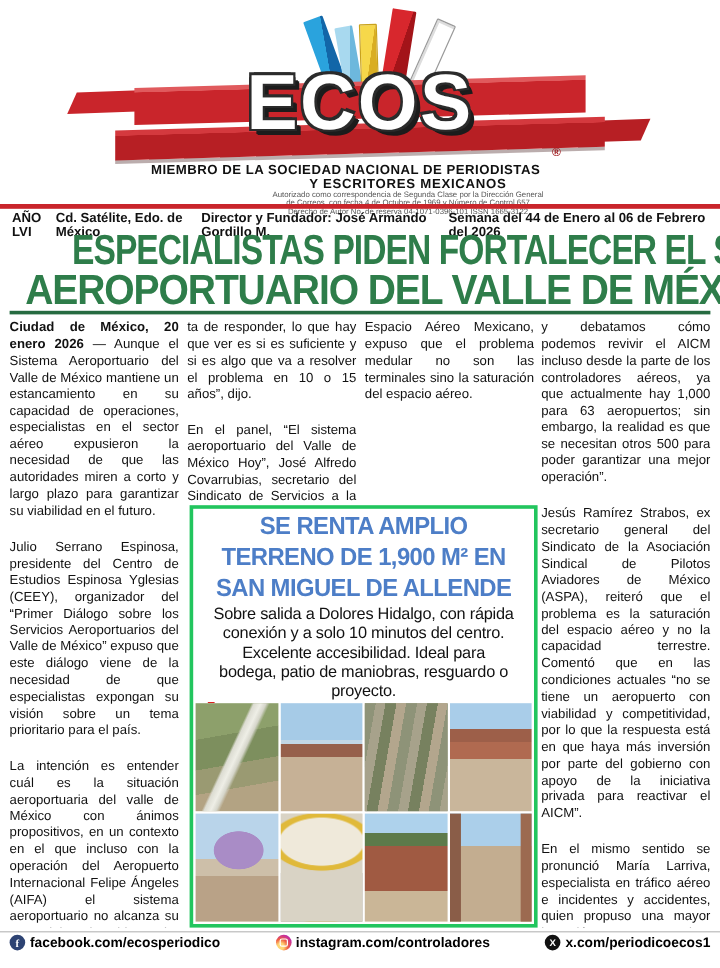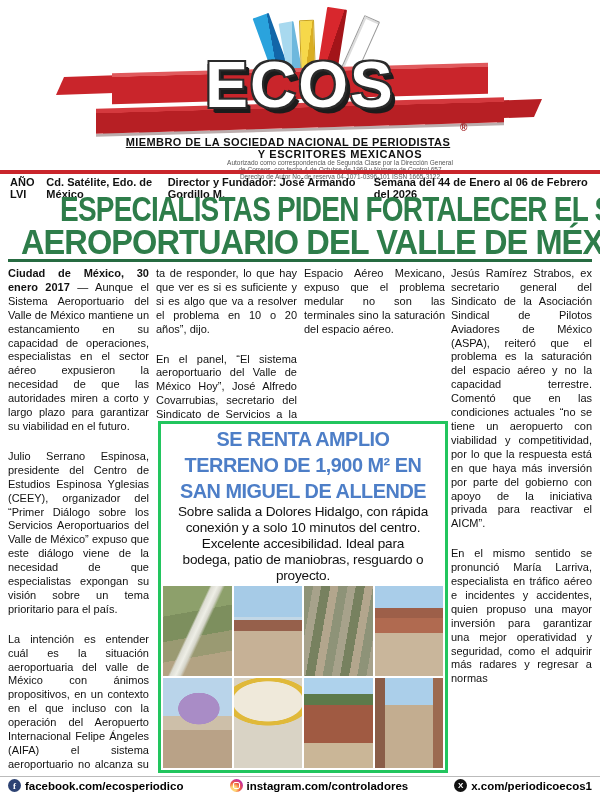--- a/index.html
+++ b/index.html
@@ -24,21 +24,21 @@
   .bar-wing-l  { position:absolute; left:60px; top:76px; width:58px; height:18px; background:#c9252b; transform:skew(-24deg,-2deg); }
   .bar-wing-r  { position:absolute; right:62px; top:100px; width:58px; height:18px; background:#b71f24; transform:skew(-24deg,-2deg); }
   .logo-word {
     position:absolute; top:48px; left:0; width:600px; text-align:center;
     font-size:64px; font-weight:bold; letter-spacing:2px; color:#ffffff;
     text-shadow:-2px -2px 0 #2b2b2b, 2px -2px 0 #2b2b2b, -2px 2px 0 #2b2b2b,
                  2px 2px 0 #2b2b2b, 4px 4px 0 #1c1c1c, 5px 5px 0 #1c1c1c;
     transform:scaleY(1.02);
   }
   .logo-reg { position:absolute; top:122px; left:460px; font-size:10px; font-weight:bold; color:#9c1216; }
-  .org-line1 { position:absolute; top:136px; width:496px; text-align:center; font-size:11px; font-weight:bold; color:#111; letter-spacing:.4px;text-decoration:underline; }
+  .org-line1 { position:absolute; top:136px; width:496px; text-align:center; font-size:11px; font-weight:bold; color:#111; letter-spacing:.4px; }
   .org-line2 { position:absolute; top:148px; width:600px; text-align:center; font-size:11px; font-weight:bold; color:#111; letter-spacing:.6px; }
   .legal { position:absolute; top:159px; width:600px; text-align:center; font-size:6.5px; line-height:7px; color:#555; }
 
   
   .rule-red { position:absolute; top:170px; left:0; width:600px; height:4px; background:#c9252b; }
   .infobar {
     position:absolute; top:176px; left:0; width:600px; padding:0 10px;
     display:flex; justify-content:space-between; align-items:center;
     font-size:11px; font-weight:bold; color:#111;
   }
@@ -141,32 +141,33 @@
     <span>Semana del 44 de Enero al 06 de Febrero del 2026</span>
   </div>
 
   <div class="headline">
     <div class="hl1">ESPECIALISTAS PIDEN FORTALECER EL SISTEMA</div>
     <div class="hl2">AEROPORTUARIO DEL VALLE DE MÉXICO</div>
   </div>
   <div class="rule-green"></div>
 
   <div class="col col1">
-    <p><b>Ciudad de México, 30 enero 2017</b> <span>— Aunque el Sistema Aeroportuario del Valle de México mantiene un estancamiento en su capacidad de operaciones, especialistas en el sector aéreo expusieron la necesidad de que las autoridades miren a corto y largo plazo para garantizar su viabilidad en el futuro.</span></p>
+    <p><b>Ciudad de México, 20 enero 2026</b> <span>— Aunque el Sistema Aeroportuario del Valle de México mantiene un estancamiento en su capacidad de operaciones, especialistas en el sector aéreo expusieron la necesidad de que las autoridades miren a corto y largo plazo para garantizar su viabilidad en el futuro.</span></p>
     <p>Julio Serrano Espinosa, presidente del Centro de Estudios Espinosa Yglesias (CEEY), organizador del “Primer Diálogo sobre los Servicios Aeroportuarios del Valle de México” expuso que este diálogo viene de la necesidad de que especialistas expongan su visión sobre un tema prioritario para el país.</p>
     <p>La intención es entender cuál es la situación aeroportuaria del valle de México con ánimos propositivos, en un contexto en el que incluso con la operación del Aeropuerto Internacional Felipe Ángeles (AIFA) el sistema aeroportuario no alcanza su potencial. “El gobierno ha hecho cosas, remodela el AICM, construye un tren; es decir, hay voluntad, tra-</p>
   </div>
   <div class="col col2">
-    <p>ta de responder, lo que hay que ver es si es suficiente y si es algo que va a resolver el problema en 10 o 20 años”, dijo.</p>
+    <p>ta de responder, lo que hay que ver es si es suficiente y si es algo que va a resolver el problema en 10 o 15 años”, dijo.</p>
     <p>En el panel, “El sistema aeroportuario del Valle de México Hoy”, José Alfredo Covarrubias, secretario del Sindicato de Servicios a la Navegación en el</p>
   </div>
   <div class="col col3">
     <p>Espacio Aéreo Mexicano, expuso que el problema medular no son las terminales sino la saturación del espacio aéreo.</p>
   </div>
   <div class="col col4">
+    <p>y debatamos cómo podemos revivir el AICM incluso desde la parte de los controladores aéreos, ya que actualmente hay 1,000 para 63 aeropuertos; sin embargo, la realidad es que se necesitan otros 500 para poder garantizar una mejor operación”.</p>
     <p>Jesús Ramírez Strabos, ex secretario general del Sindicato de la Asociación Sindical de Pilotos Aviadores de México (ASPA), reiteró que el problema es la saturación del espacio aéreo y no la capacidad terrestre. Comentó que en las condiciones actuales “no se tiene un aeropuerto con viabilidad y competitividad, por lo que la respuesta está en que haya más inversión por parte del gobierno con apoyo de la iniciativa privada para reactivar el AICM”.</p>
     <p><span>En el mismo sentido se pronunció María Larriva, especialista en tráfico aéreo e incidentes y accidentes, quien propuso una mayor inversión para garantizar una mejor operatividad y seguridad, como el adquirir más radares y regresar a normas</span> </p>
   </div>
 
   <div class="adbox">
     <div class="ad-title">SE RENTA AMPLIO</div>
     <div class="ad-title">TERRENO DE 1,900 M² EN</div>
     <div class="ad-title">SAN MIGUEL DE ALLENDE</div>
     <div class="ad-body">Sobre salida a Dolores Hidalgo, con rápida conexión y a solo 10 minutos del centro. Excelente accesibilidad. Ideal para bodega, patio de maniobras, resguardo o proyecto.</div>
     <div class="ad-contact"><span class="envelope-icon"></span><span>Informes por mensaje o WhatsApp</span></div>

